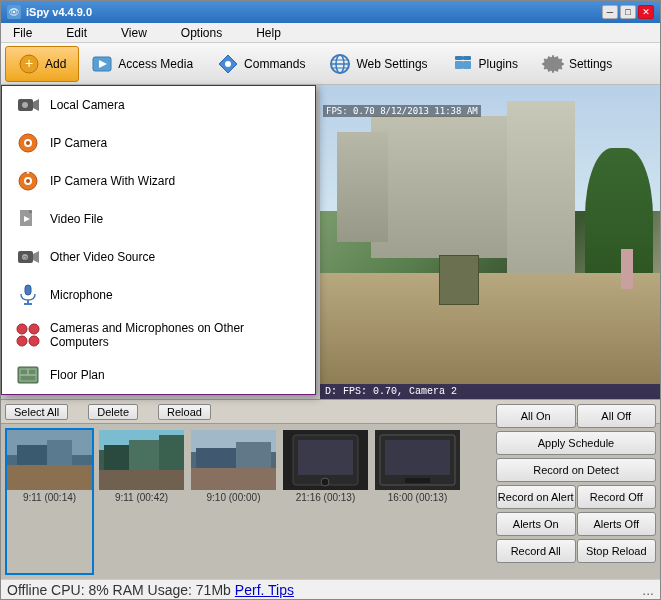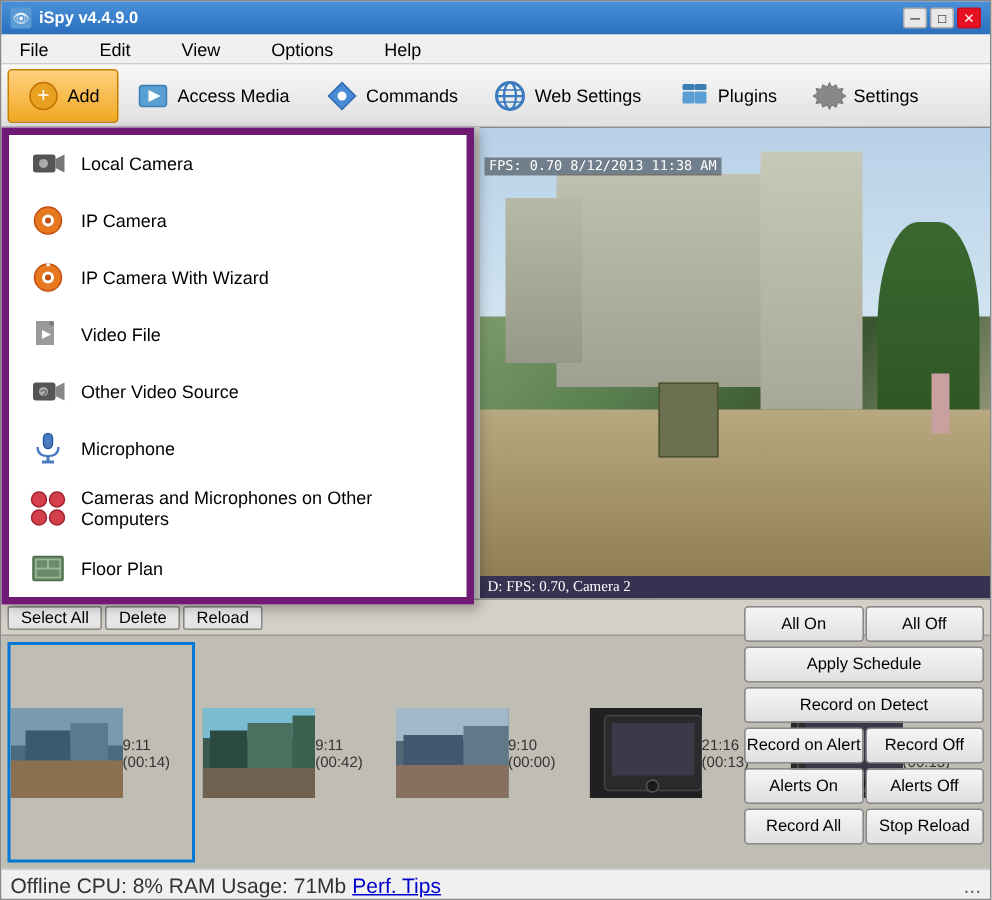--- a/index.html
+++ b/index.html
@@ -131,21 +131,21 @@
       position: relative;
     }
 
     
     .dropdown-menu {
       position: absolute;
       top: 0;
       left: 0;
       width: 315px;
       background: white;
-      border: 5px solid #701a75;
+      border: 1px solid #701a75;
       box-shadow: 3px 3px 8px rgba(0,0,0,0.3);
       z-index: 100;
     }
     .dropdown-item {
       display: flex;
       align-items: center;
       gap: 10px;
       padding: 7px 14px;
       cursor: pointer;
       font-size: 12px;
@@ -198,21 +198,21 @@
     }
     .camera-overlay {
       position: absolute;
       bottom: 0;
       left: 0;
       right: 0;
       padding: 2px 5px;
       background: rgba(0,0,80,0.6);
       color: white;
       font-size: 10px;
-      font-family: Liberation Serif, serif;
+      font-family: Liberation Mono, monospace;
     }
     .camera-top-overlay {
       position: absolute;
       top: 20px;
       left: 3px;
       color: white;
       font-size: 9px;
       font-family: monospace;
       background: rgba(0,0,0,0.4);
       padding: 1px 3px;
@@ -228,21 +228,21 @@
       background: #c0bdb5;
       border-top: 1px solid #999;
       display: flex;
       flex-direction: column;
     }
     .bottom-toolbar {
       height: 24px;
       display: flex;
       align-items: center;
       padding: 2px 4px;
-      gap: 2px;
+      gap: 20px;
       background: #d4d0c8;
       border-bottom: 1px solid #999;
     }
     .bottom-toolbar-btn {
       padding: 1px 8px;
       border: 1px solid #888;
       border-radius: 2px;
       background: linear-gradient(to bottom, #f5f5f5, #e0e0e0);
       cursor: pointer;
       font-size: 11px;
@@ -250,21 +250,21 @@
 
     .camera-thumbnails {
       display: flex;
       gap: 3px;
       padding: 4px;
       flex: 1;
       overflow: hidden;
     }
     .thumbnail-item {
       display: flex;
-      flex-direction: row;
+      flex-direction: column;
       align-items: center;
       cursor: pointer;
       border: 2px solid transparent;
     }
     .thumbnail-item.selected { border-color: #0078d4; }
     .thumbnail-img {
       width: 85px;
       height: 60px;
       position: relative;
       overflow: hidden;

